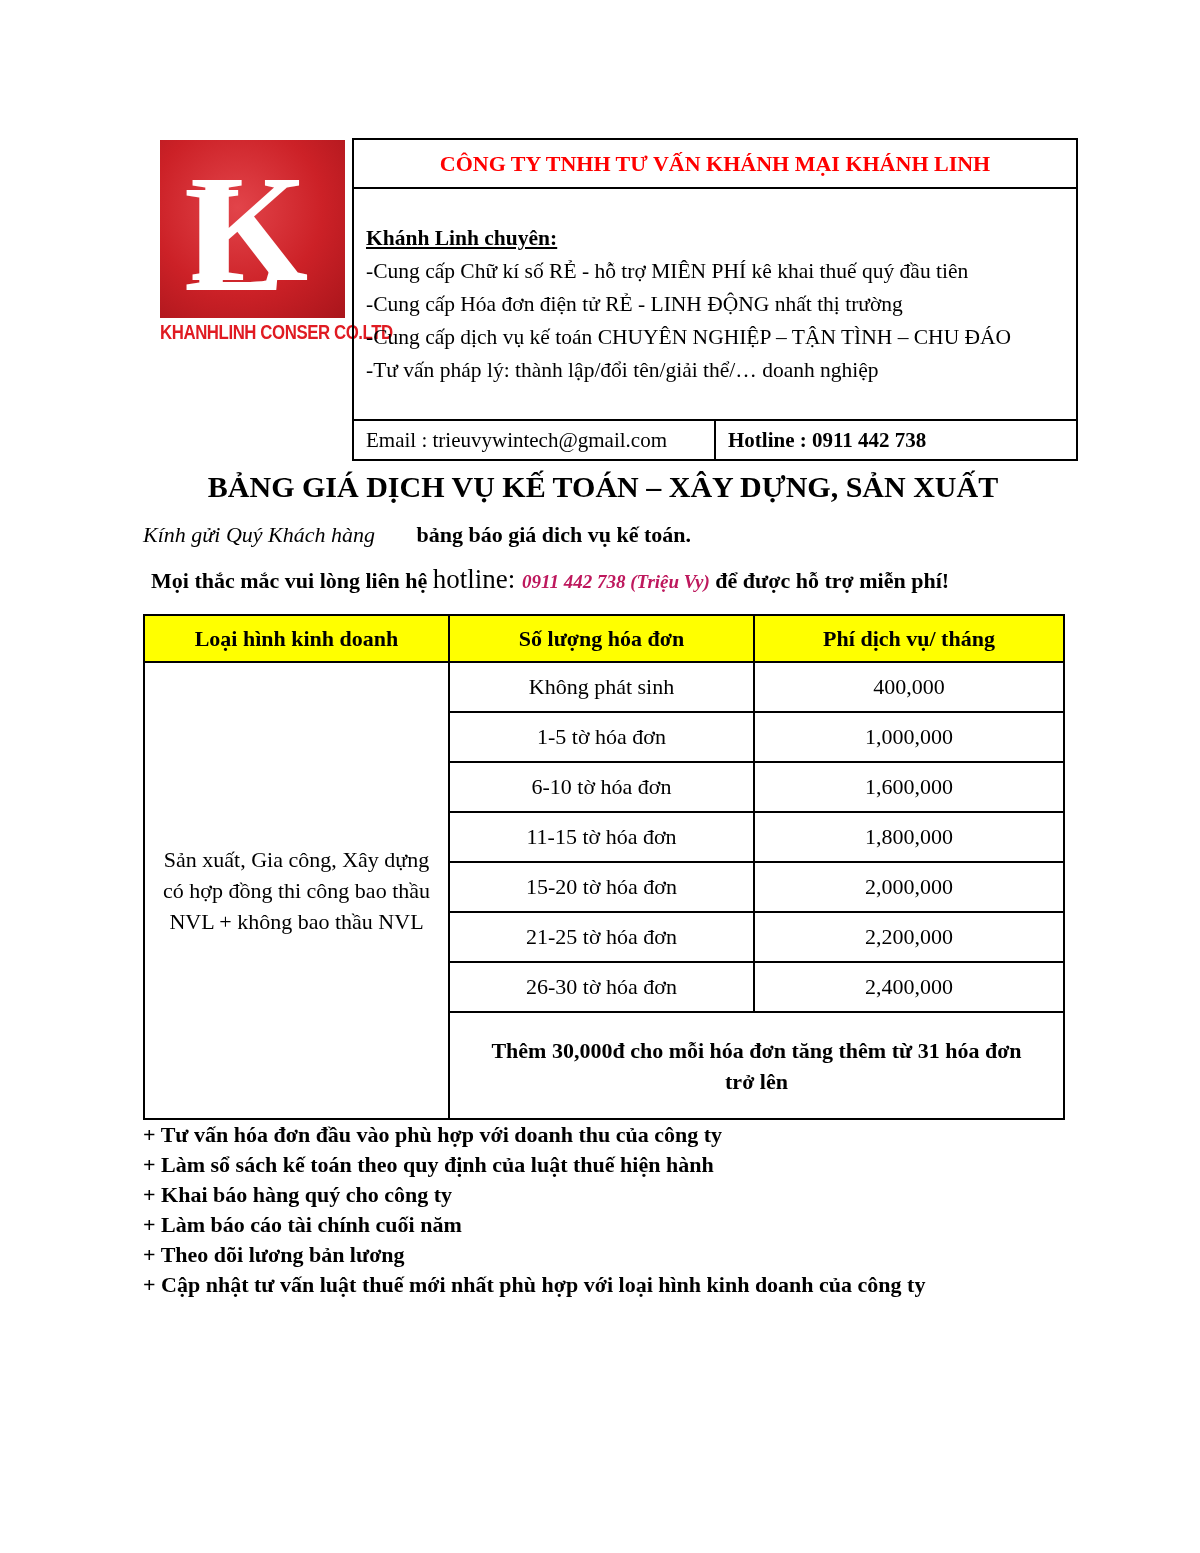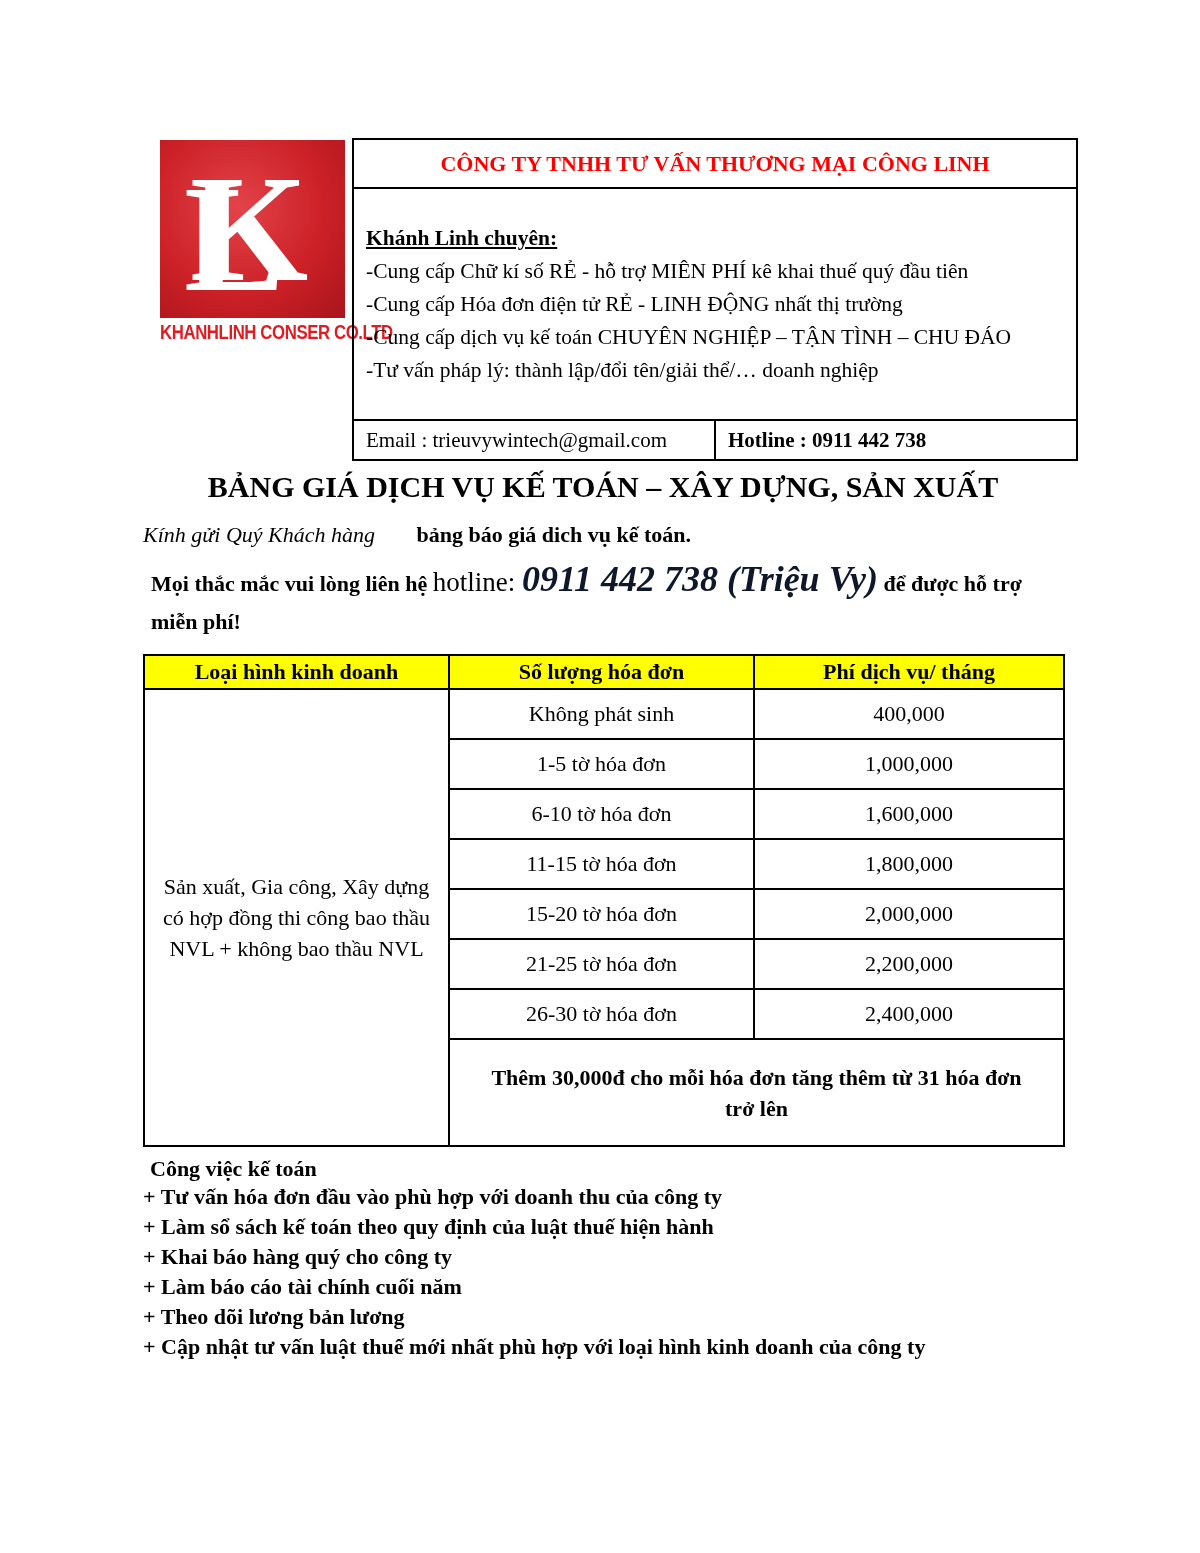--- a/index.html
+++ b/index.html
@@ -52,32 +52,32 @@
   .content { position: absolute; left: 143px; top: 462px; width: 920px; }
   .doc-title {
     font-size: 30px; font-weight: bold; text-align: center;
     margin-top: 8px; white-space: nowrap;
   }
   .greeting { font-size: 22px; margin-top: 18px; }
   .greeting .it { font-style: italic; }
   .greeting .bd { font-weight: bold; margin-left: 36px; }
   .hotline-note { font-size: 22px; font-weight: bold; margin-top: 12px; line-height: 38px; padding-left: 8px; }
   .hotline-note .hw { font-weight: normal; font-size: 27px; }
-  .hotline-note .phone { font-weight: bold; font-style: italic; font-size: 36px; color: #0f172a; }
+  .hotline-note .phone { font-weight: bold; font-style: italic; font-size: 19px; color: #be185d; }
 
   
   .price-table {
     width: 920px; margin-top: 13px;
     border-collapse: collapse; table-layout: fixed;
   }
   .price-table th, .price-table td {
     border: 2px solid #000; text-align: center; vertical-align: middle;
     font-size: 22px;
   }
-  .price-table th { background: #ffff00; height: 34px; font-weight: bold; }
+  .price-table th { background: #ffff00; height: 47px; font-weight: bold; }
   .price-table td.qty, .price-table td.fee { height: 50px; }
   .price-table td.biz { line-height: 31px; padding: 0 6px; }
   .price-table td.note { height: 107px; font-weight: bold; line-height: 31px; padding: 0 28px; }
 
   
   .tasks-head { font-size: 22px; font-weight: bold; margin-top: 9px; padding-left: 7px; }
   .task { font-size: 22px; font-weight: bold; line-height: 30px; }
 </style>
 </head>
 <body>
@@ -90,21 +90,21 @@
         <text x="24" y="150" font-family="Liberation Serif, serif" font-weight="bold" font-size="152" fill="#ffffff">L</text>
         <text x="30" y="140" font-family="Liberation Serif, serif" font-weight="bold" font-size="152" fill="#ffffff">K</text>
       </svg>
     </div>
     <div class="logo-text">KHANHLINH CONSER CO.LTD</div>
   </div>
 
   <table class="info-table">
     <tbody>
         <tr>
-      <td colspan="2" class="co-name">CÔNG TY TNHH TƯ VẤN THƯƠNG MẠI CÔNG LINH</td>
+      <td colspan="2" class="co-name">CÔNG TY TNHH TƯ VẤN KHÁNH MẠI KHÁNH LINH</td>
     </tr>
     <tr>
       <td colspan="2" class="intro">
         <div class="intro-head">Khánh Linh chuyên:</div>
         <div class="line">-Cung cấp Chữ kí số RẺ - hỗ trợ MIÊN PHÍ kê khai thuế quý đầu tiên</div>
         <div class="line">-Cung cấp Hóa đơn điện tử RẺ - LINH ĐỘNG nhất thị trường</div>
         <div class="line">-Cung cấp dịch vụ kế toán CHUYÊN NGHIỆP – TẬN TÌNH – CHU ĐÁO</div>
         <div class="line">-Tư vấn pháp lý: thành lập/đổi tên/giải thể/… doanh nghiệp</div>
       </td>
     </tr>
@@ -163,21 +163,20 @@
       <tr>
         <td class="qty">26-30 tờ hóa đơn</td>
         <td class="fee">2,400,000</td>
       </tr>
       <tr>
         <td class="note" colspan="2">Thêm 30,000đ cho mỗi hóa đơn tăng thêm từ 31 hóa đơn trở lên</td>
       </tr>
     </tbody>
       </table>
 
-    <p class="tasks-head">Công việc kế toán</p>
     <div class="task">+ Tư vấn hóa đơn đầu vào phù hợp với doanh thu của công ty</div>
     <div class="task">+ Làm sổ sách kế toán theo quy định của luật thuế hiện hành</div>
     <div class="task">+ Khai báo hàng quý cho công ty</div>
     <div class="task">+ Làm báo cáo tài chính cuối năm</div>
     <div class="task">+ Theo dõi lương bản lương</div>
     <div class="task">+ Cập nhật tư vấn luật thuế mới nhất phù hợp với loại hình kinh doanh của công ty</div>
   </div>
 
 </div>
 

